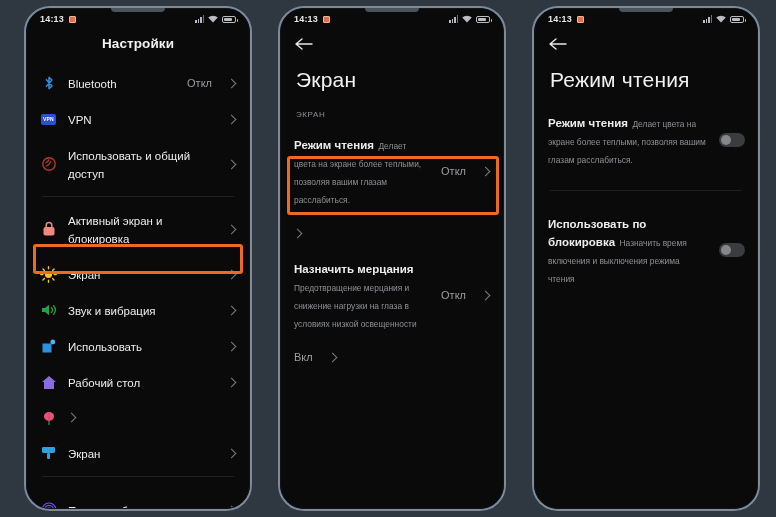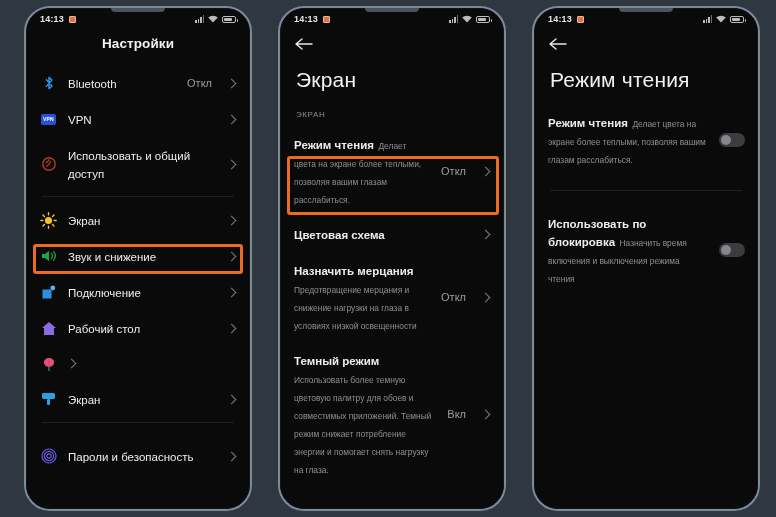--- a/index.html
+++ b/index.html
@@ -199,20 +199,30 @@
               <circle cx="8" cy="8" r="6.2" fill="none" stroke="#b03a2e" stroke-width="1.4"></circle>
               <path d="M5 10.5c2-1 4-3 5-5.5M4.5 7c1.5-.6 3-2 3.8-3.6" stroke="#b03a2e" stroke-width="1.3" fill="none"></path>
             </svg>
         </span>
         <span class="txtwrap"><span class="label">Использовать и общий доступ</span></span>
         <span class="chev"></span>
       </div>
 
       <div class="divider"></div>
 
+      <div class="row">
+        <span class="ic">
+          <svg width="14" height="16" viewBox="0 0 14 16">
+              <rect x="1.5" y="6" width="11" height="8.5" rx="2" fill="#ef8a82"></rect>
+              <path d="M4.2 6V4.2a2.8 2.8 0 0 1 5.6 0V6" stroke="#ef8a82" stroke-width="1.5" fill="none"></path>
+            </svg>
+        </span>
+        <span class="txtwrap"><span class="label">Активный экран и блокировка</span></span>
+        <span class="chev"></span>
+      </div>
 
       <div class="row">
         <span class="ic">
           <svg width="17" height="17" viewBox="0 0 17 17">
               <circle cx="8.5" cy="8.5" r="3.6" fill="#f5c518"></circle>
               <g stroke="#f5c518" stroke-width="1.4" stroke-linecap="round">
                 <path d="M8.5 .8v2M8.5 14.2v2M.8 8.5h2M14.2 8.5h2M3 3l1.4 1.4M12.6 12.6 14 14M14 3l-1.4 1.4M4.4 12.6 3 14"></path>
               </g>
             </svg>
         </span>
@@ -220,32 +230,32 @@
         <span class="chev"></span>
       </div>
 
       <div class="row">
         <span class="ic">
           <svg width="16" height="14" viewBox="0 0 16 14">
               <path d="M1 5h3l4-3.2v10.4L4 9H1z" fill="#24a148"></path>
               <path d="M10.4 4.4a4 4 0 0 1 0 5.2M12.6 2.6a7 7 0 0 1 0 8.8" stroke="#24a148" stroke-width="1.3" fill="none" stroke-linecap="round"></path>
             </svg>
         </span>
-        <span class="txtwrap"><span class="label">Звук и снижение</span></span>
+        <span class="txtwrap"><span class="label">Звук и вибрация</span></span>
         <span class="chev"></span>
       </div>
 
       <div class="row">
         <span class="ic">
           <svg width="15" height="15" viewBox="0 0 15 15">
               <path d="M1.5 4.5h9v9h-9z" fill="#2e8fe0"></path>
               <circle cx="11.8" cy="3" r="2.4" fill="#56b4f0"></circle>
             </svg>
         </span>
-        <span class="txtwrap"><span class="label">Подключение</span></span>
+        <span class="txtwrap"><span class="label">Использовать</span></span>
         <span class="chev"></span>
       </div>
 
       <div class="row">
         <span class="ic">
           <svg width="16" height="15" viewBox="0 0 16 15">
               <path d="M8 1 15 7h-2v7H3V7H1z" fill="#8b6ce0"></path>
             </svg>
         </span>
         <span class="txtwrap"><span class="label">Рабочий стол</span></span>
@@ -336,38 +346,33 @@
       <div class="row">
         <span class="txtwrap">
           <span class="label bold">Режим чтения</span>
           <span class="sub">Делает цвета на экране более теплыми, позволяя вашим глазам расслабиться.</span>
         </span>
         <span class="value">Откл</span>
         <span class="chev"></span>
       </div>
 
       <div class="row">
-        <span class="txtwrap"><span class="label bold">Цветовая схема</span></span>
         <span class="chev"></span>
       </div>
 
       <div class="row">
         <span class="txtwrap">
           <span class="label bold">Назначить мерцания</span>
           <span class="sub">Предотвращение мерцания и снижение нагрузки на глаза в условиях низкой освещенности</span>
         </span>
         <span class="value">Откл</span>
         <span class="chev"></span>
       </div>
 
       <div class="row">
-        <span class="txtwrap">
-          <span class="label bold">Темный режим</span>
-          <span class="sub">Использовать более темную цветовую палитру для обоев и совместимых приложений. Темный режим снижает потребление энергии и помогает снять нагрузку на глаза.</span>
-        </span>
         <span class="value">Вкл</span>
         <span class="chev"></span>
       </div>
 
       <div class="hl" style="left:7px; top:148px; width:212px; height:59px;"></div>
     </div>
   </div>
 
   <div class="phone" id="phone3">
     <div class="notch"></div>

